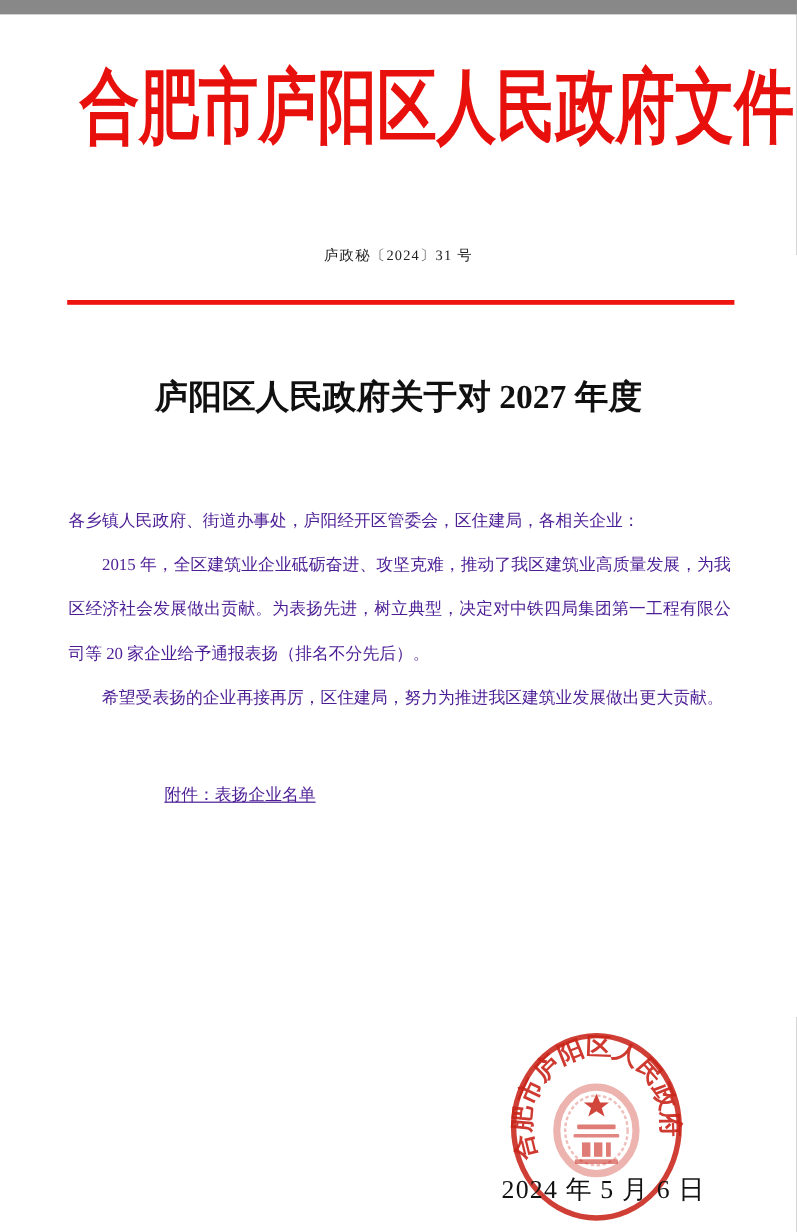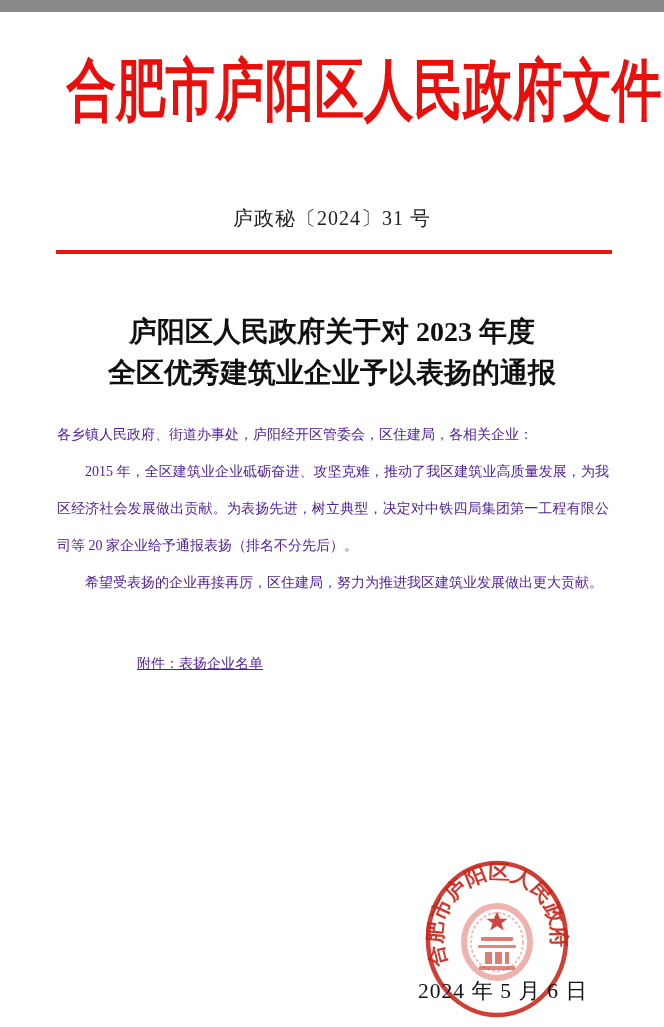--- a/index.html
+++ b/index.html
@@ -22,21 +22,21 @@
     color:#e8100c;
     white-space:nowrap;
     transform:scale(0.80,1.08);
     transform-origin:50% 0;
     letter-spacing:0px;
   }
   .doc-number{
     position:absolute;
     top:193px;left:0;width:664px;
     text-align:center;
-    font-size:20px;
+    font-size:12px;
     letter-spacing:1px;
     color:#222;
   }
   .red-divider{
     position:absolute;
     top:238px;left:56px;
     width:556px;height:4px;
     background:#ee1511;
   }
   .doc-title{
@@ -84,22 +84,21 @@
 
 <div class="page">
 
   <div class="org-title">合肥市庐阳区人民政府文件</div>
 
   <div class="doc-number">庐政秘〔2024〕31 号</div>
 
   <div class="red-divider"></div>
 
   <div class="doc-title">
-    <div>庐阳区人民政府关于对 2023 年度</div>
-    <div>全区优秀建筑业企业予以表扬的通报</div>
+    <div>庐阳区人民政府关于对 2027 年度</div>
   </div>
 
   <div class="body-text">
     <p>各乡镇人民政府、街道办事处，庐阳经开区管委会，区住建局，各相关企业：</p>
     <p class="para-first-indent">2015 年，全区建筑业企业砥砺奋进、攻坚克难，推动了我区建筑业高质量发展，为我区经济社会发展做出贡献。为表扬先进，树立典型，决定对中铁四局集团第一工程有限公司等 20 家企业给予通报表扬（排名不分先后）。</p>
     <p class="para-block-indent">希望受表扬的企业再接再厉，区住建局，努力为推进我区建筑业发展做出更大贡献。</p>
     <p class="attachment-line">附件：表扬企业名单</p>
   </div>
 
   <svg class="seal" viewBox="0 0 200 200">

